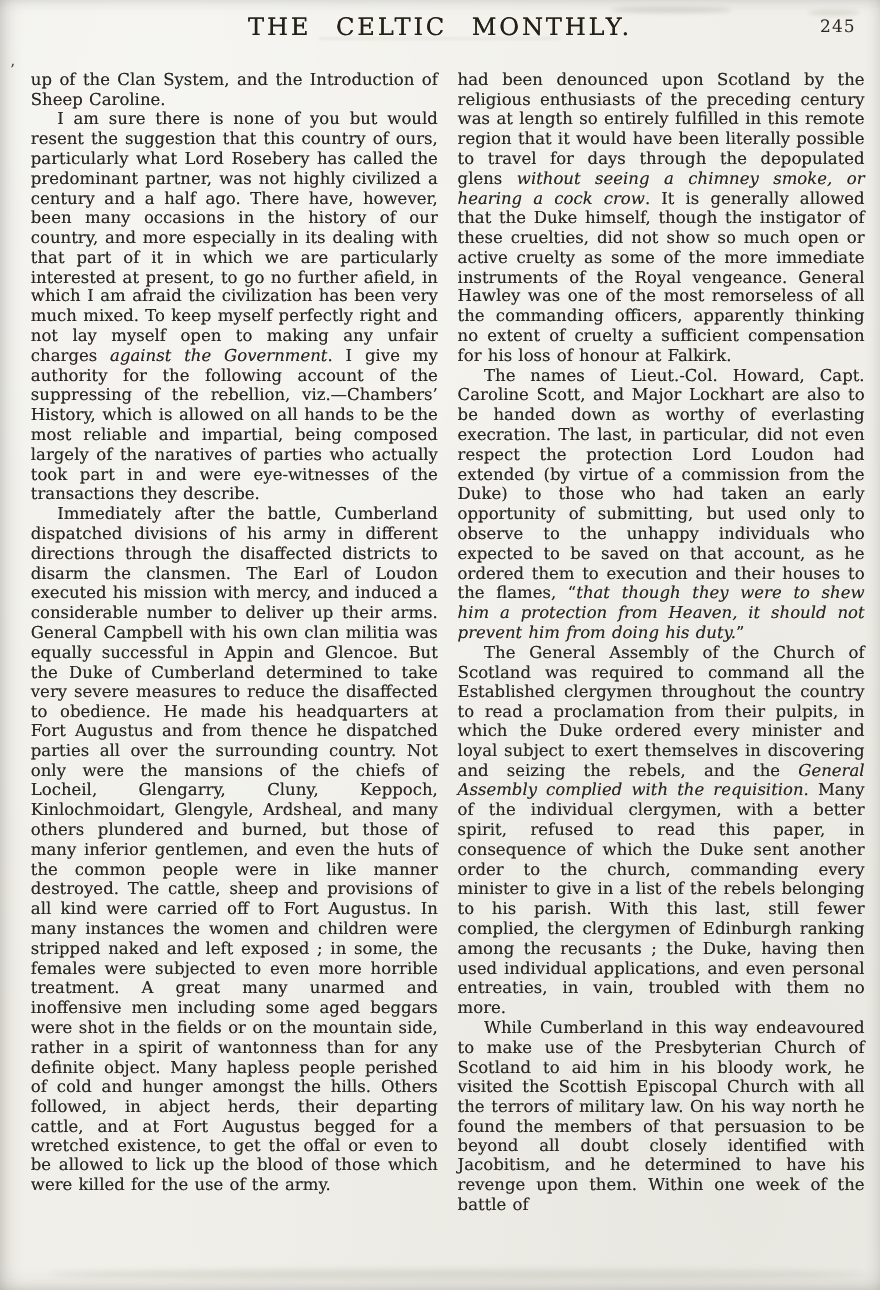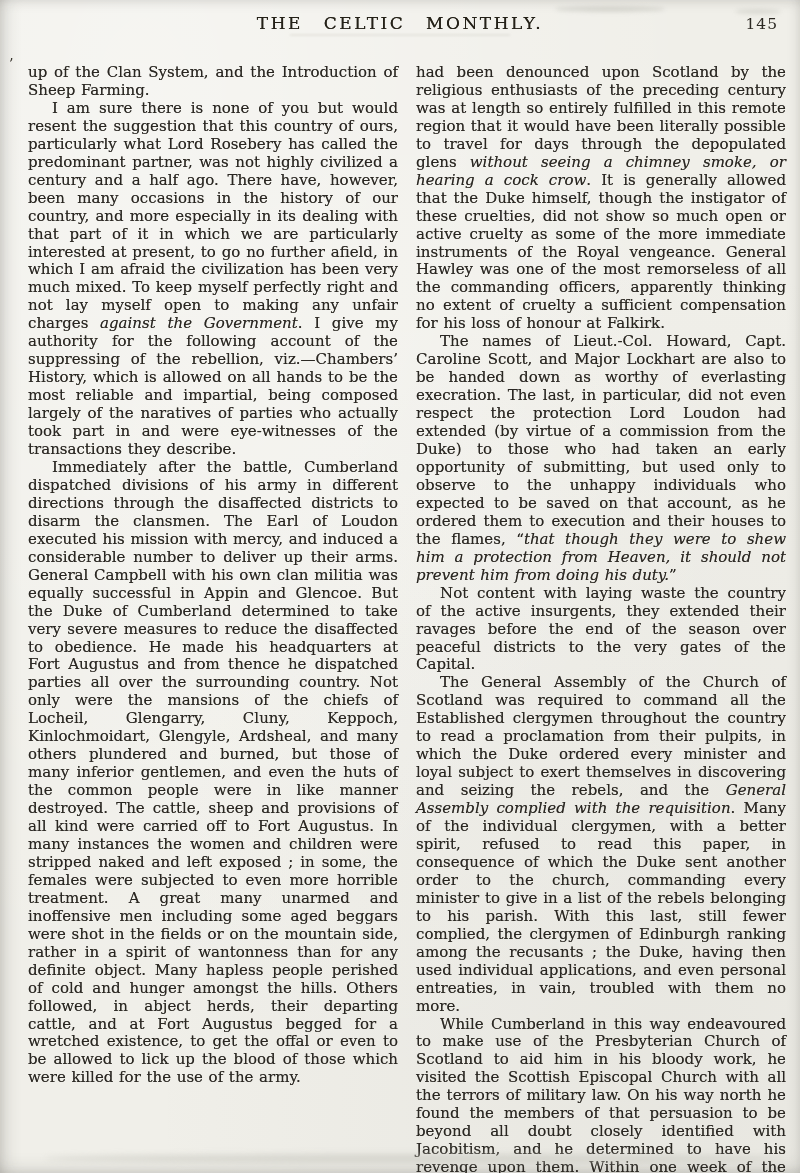--- a/index.html
+++ b/index.html
@@ -23,21 +23,21 @@
     color:#2a2722;
   }
   .page-header{
     position:relative;
     padding-top:13px;
     height:30px;
   }
   .journal-title{
     display:block;
     text-align:center;
-    font-size:17px;
+    font-size:22px;
     letter-spacing:2.5px;
     word-spacing:13px;
     color:#242118;
     text-shadow:0 0 .5px rgba(36,33,24,.85);
     white-space:nowrap;
   }
   .page-number{
     position:absolute;
     top:15px;
     right:22px;
@@ -97,35 +97,34 @@
 <body>
 
 <div class="page">
 
   <div class="scan-artifact artifact-top-smudge-1"></div>
   <div class="scan-artifact artifact-top-smudge-2"></div>
   <div class="scan-artifact artifact-header-rule"></div>
 
   <div class="page-header">
     <span class="journal-title">THE CELTIC MONTHLY.</span>
-    <span class="page-number">145</span>
+    <span class="page-number">245</span>
   </div>
 
   <span class="margin-mark">’</span>
 
   <div class="article-body">
     <div class="column">
-        <p class="para"><span>up of the Clan System, and the Introduction of Sheep Farming.</span></p>
+        <p class="para"><span>up of the Clan System, and the Introduction of Sheep Caroline.</span></p>
         <p class="para indent"><span>I am sure there is none of you but would resent the suggestion that this country of ours, particularly what Lord Rosebery has called the predominant partner, was not highly civilized a century and a half ago.  There have, however, been many occasions in the history of our country, and more especially in its dealing with that part of it in which we are particularly interested at present, to go no further afield, in which I am afraid the civilization has been very much mixed.  To keep myself perfectly right and not lay myself open to making any unfair charges </span><em>against the Government</em><span>.  I give my authority for the following account of the suppressing of the rebellion, viz.—Chambers’ History, which is allowed on all hands to be the most reliable and impartial, being composed largely of the naratives of parties who actually took part in and were eye-witnesses of the transactions they describe.</span></p>
         <p class="para indent"><span>Immediately after the battle, Cumberland dispatched divisions of his army in different directions through the disaffected districts to disarm the clansmen.  The Earl of Loudon executed his mission with mercy, and induced a considerable number to deliver up their arms.  General Campbell with his own clan militia was equally successful in Appin and Glencoe.  But the Duke of Cumberland determined to take very severe measures to reduce the disaffected to obedience.  He made his headquarters at Fort Augustus and from thence he dispatched parties all over the surrounding country.  Not only were the mansions of the chiefs of Locheil, Glengarry, Cluny, Keppoch, Kinlochmoidart, Glengyle, Ardsheal, and many others plundered and burned, but those of many inferior gentlemen, and even the huts of the common people were in like manner destroyed.  The cattle, sheep and provisions of all kind were carried off to Fort Augustus.  In many instances the women and children were stripped naked and left exposed&nbsp;;  in some, the females were subjected to even more horrible treatment.  A great many unarmed and inoffensive men including some aged beggars were shot in the fields or on the mountain side, rather in a spirit of wantonness than for any definite object.  Many hapless people perished of cold and hunger amongst the hills.  Others followed, in abject herds, their departing cattle, and at Fort Augustus begged for a wretched existence, to get the offal or even to be allowed to lick up the blood of those which were killed for the use of the army.</span></p>
       </div>
     <div class="column">
         <p class="para"><span>had been denounced upon Scotland by the religious enthusiasts of the preceding century was at length so entirely fulfilled in this remote region that it would have been literally possible to travel for days through the depopulated glens </span><em>without seeing a chimney smoke, or hearing a cock crow</em><span>.  It is generally allowed that the Duke himself, though the instigator of these cruelties, did not show so much open or active cruelty as some of the more immediate instruments of the Royal vengeance.  General Hawley was one of the most remorseless of all the commanding officers, apparently thinking no extent of cruelty a sufficient compensation for his loss of honour at Falkirk.</span></p>
         <p class="para indent"><span>The names of Lieut.-Col. Howard, Capt. Caroline Scott, and Major Lockhart are also to be handed down as worthy of everlasting execration.  The last, in particular, did not even respect the protection Lord Loudon had extended (by virtue of a commission from the Duke) to those who had taken an early opportunity of submitting, but used only to observe to the unhappy individuals who expected to be saved on that account, as he ordered them to execution and their houses to the flames, “</span><em>that though they were to shew him a protection from Heaven, it should not prevent him from doing his duty.</em><span>”</span></p>
-        <p class="para indent"><span>Not content with laying waste the country of the active insurgents, they extended their ravages before the end of the season over peaceful districts to the very gates of the Capital.</span></p>
         <p class="para indent"><span>The General Assembly of the Church of Scotland was required to command all the Established clergymen throughout the country to read a proclamation from their pulpits, in which the Duke ordered every minister and loyal subject to exert themselves in discovering and seizing the rebels, and the </span><em>General Assembly complied with the requisition</em><span>.  Many of the individual clergymen, with a better spirit, refused to read this paper, in consequence of which the Duke sent another order to the church, commanding every minister to give in a list of the rebels belonging to his parish.  With this last, still fewer complied, the clergymen of Edinburgh ranking among the recusants&nbsp;;  the Duke, having then used individual applications, and even personal entreaties, in vain, troubled with them no more.</span></p>
         <p class="para indent"><span>While Cumberland in this way endeavoured to make use of the Presbyterian Church of Scotland to aid him in his bloody work, he visited the Scottish Episcopal Church with all the terrors of military law.  On his way north he found the members of that persuasion to be beyond all doubt closely identified with Jacobitism, and he determined to have his revenge upon them.  Within one week of the battle of</span></p>
       </div>
   </div>
 
   <div class="scan-artifact artifact-bottom-smudge"></div>
 
 </div>
 
 </body></html>

